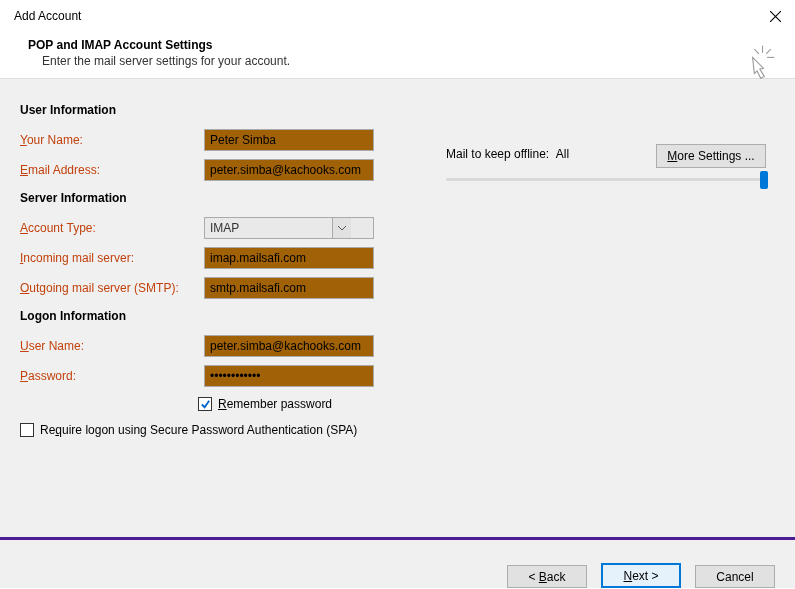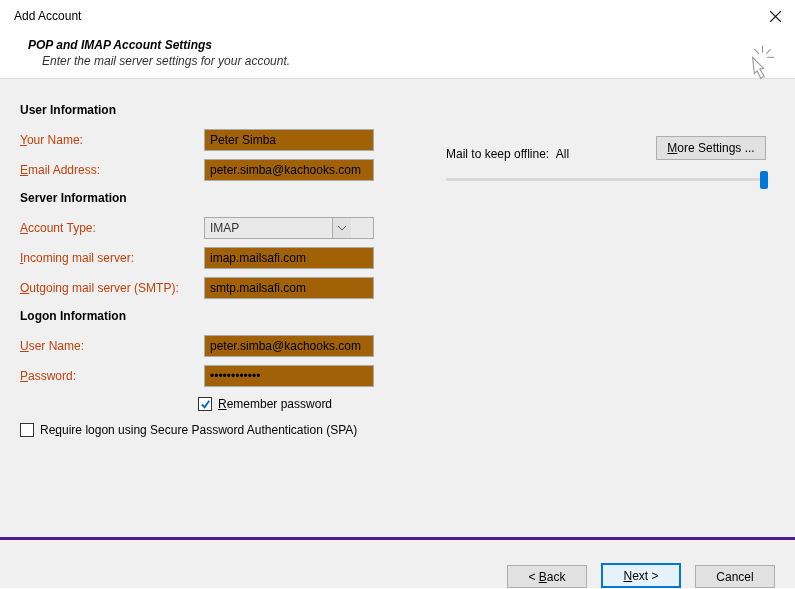--- a/index.html
+++ b/index.html
@@ -34,21 +34,20 @@
     display: flex;
     align-items: center;
     justify-content: center;
     cursor: pointer;
   }
   .close-btn svg { width: 11px; height: 11px; }
   .header {
     padding: 6px 18px 10px 28px;
     position: relative;
     background: #fff;
-    font-style: italic;
   }
   .header .hdr-title { font-weight: bold; font-size: 12px; }
   .header .hdr-sub { font-size: 12px; margin-left: 14px; margin-top: 2px; color: #333; }
   .header-icon {
     position: absolute;
     right: 18px;
     top: 10px;
   }
   .header-icon svg { width: 38px; height: 38px; stroke: #999; fill: none; stroke-width: 1.2; }
   .divider { height: 1px; background: #ddd; margin: 0; }
@@ -145,21 +144,21 @@
     right: -2px;
     top: 0;
     width: 8px;
     height: 18px;
     background: #0078d7;
     border-radius: 2px;
   }
   .more-btn {
     position: absolute;
     right: 0;
-    bottom: 31px;
+    bottom: 23px;
     width: 110px;
     height: 24px;
     background: #e1e1e1;
     border: 1px solid #adadad;
     font-family: inherit;
     font-size: 12px;
     cursor: pointer;
   }
   .footer {
     position: relative;

